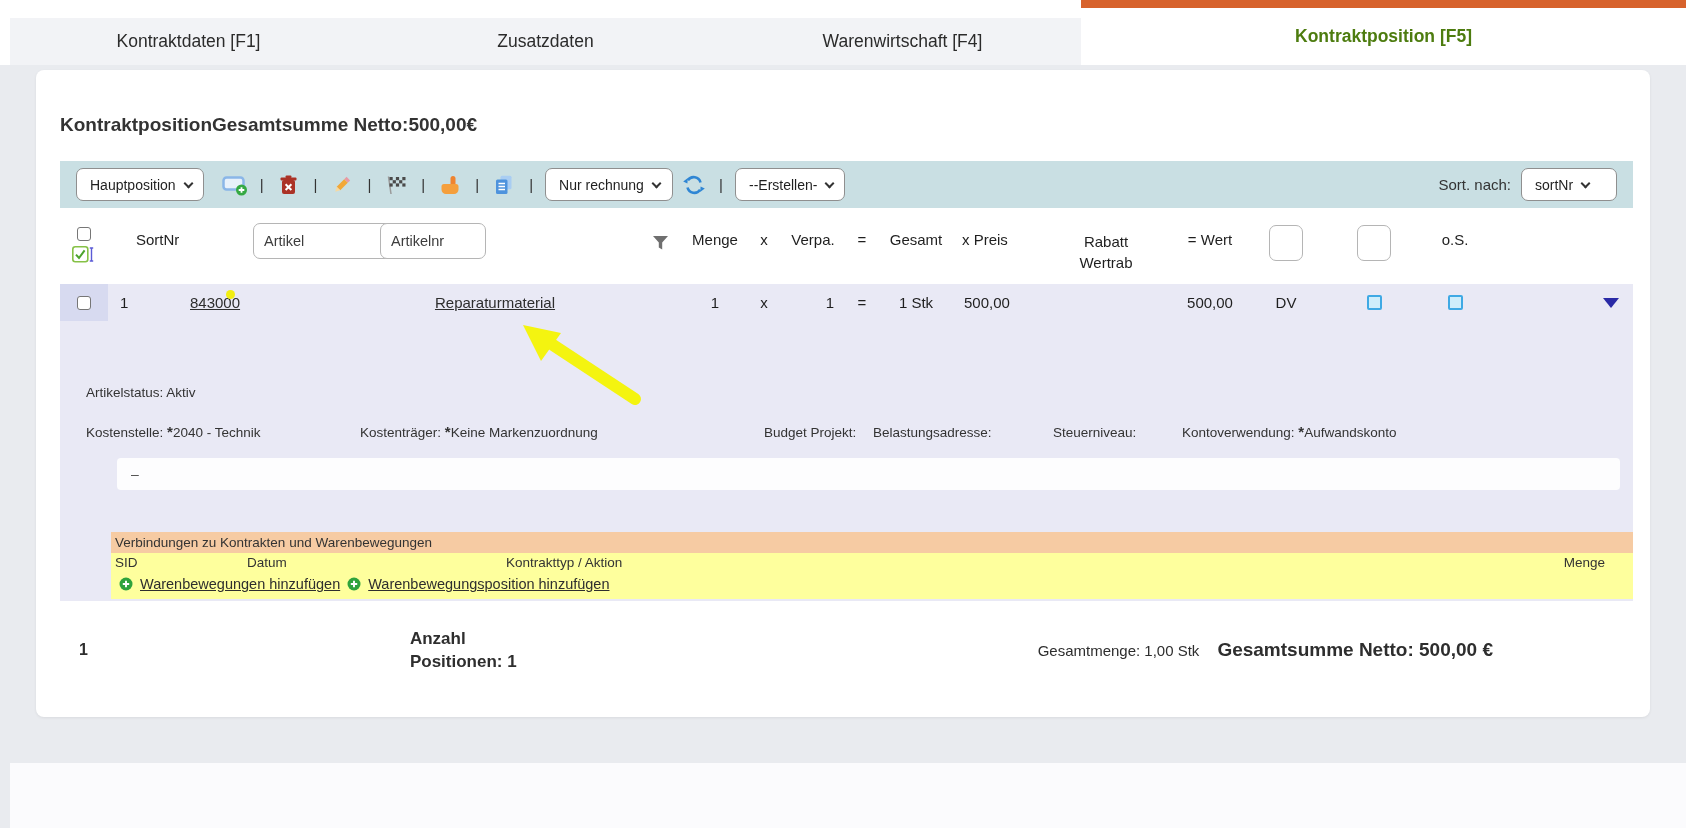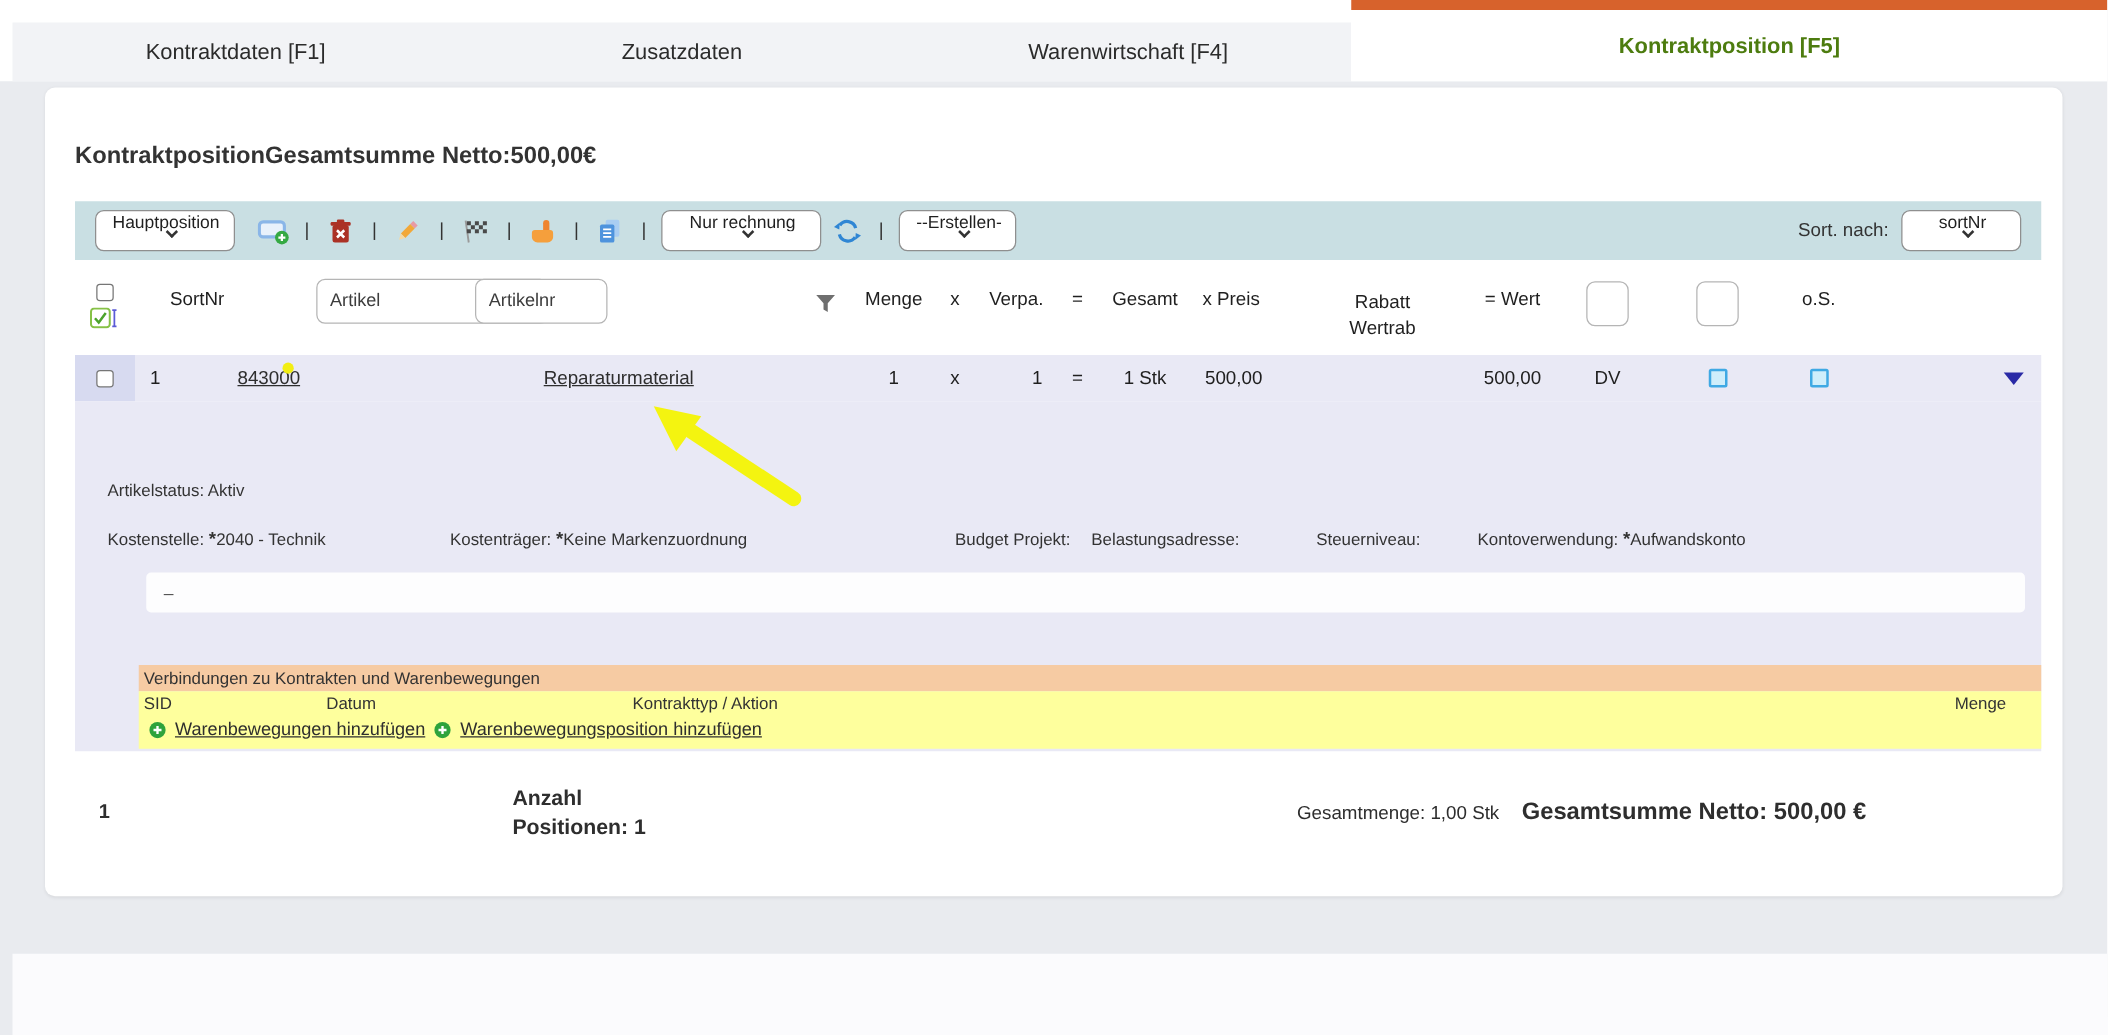--- a/index.html
+++ b/index.html
@@ -18,21 +18,21 @@
   
   .card{position:absolute;top:70px;left:36px;width:1614px;height:647px;background:#ffffff;
     border-radius:8px;padding:0 17px 0 24px;box-shadow:0 1px 3px rgba(0,0,0,.07);}
   .card-head{margin-top:40px;height:30px;display:flex;align-items:center;}
   .card-title{font-size:19px;font-weight:700;color:#333;}
   .total-head{font-size:19px;font-weight:700;color:#333;}
 
   
   .toolbar{margin-top:21px;height:47px;background:#c9dfe3;display:flex;align-items:center;padding:0 16px;}
   .sel{background:#fff;border:1px solid #8f8f8f;border-radius:7px;height:33px;display:inline-flex;
-    align-items:center;padding:0 11px 0 13px;font-size:14px;color:#1f1f1f;cursor:pointer;white-space:nowrap;flex-direction:column;}
+    align-items:center;padding:0 11px 0 13px;font-size:14px;color:#1f1f1f;cursor:pointer;white-space:nowrap;}
   .sel .sel-txt{overflow:hidden;white-space:nowrap;display:inline-block;}
   .chev{width:7px;height:7px;border-right:2px solid #333;border-bottom:2px solid #333;
     transform:rotate(45deg);margin:-3px 0 0 9px;flex:0 0 auto;}
   .tbsep{color:#333;font-size:15px;margin:0 12px;}
   .tbicon{display:inline-flex;align-items:center;justify-content:center;width:26px;height:26px;cursor:pointer;}
   .ml18{margin-left:18px;} .ml8{margin-left:8px;}
   .sort-wrap{margin-left:auto;display:flex;align-items:center;}
   .sort-label{font-size:15px;color:#333;margin-right:10px;}
 
   
@@ -71,21 +71,21 @@
   .fields{position:absolute;top:102px;left:0;width:100%;height:18px;}
   .field{position:absolute;white-space:nowrap;}
   .field b{font-size:15px;}
   .f0{left:26px;} .f1{left:300px;} .f2{left:704px;} .f3{left:813px;} .f4{left:993px;} .f5{left:1122px;}
   .note{position:absolute;top:137px;left:57px;width:1503px;height:32px;background:#fdfdfe;border-radius:4px;
     font-size:14px;color:#555;display:flex;align-items:center;padding-left:14px;cursor:text;}
   .conn-title{position:absolute;top:211px;left:51px;width:1522px;height:21px;background:#f6cba3;
     display:flex;align-items:center;padding-left:4px;font-size:13.5px;color:#333;}
   .conn-body{position:absolute;top:232px;left:51px;width:1522px;height:46px;background:#feff9d;}
   .conn-cols{position:relative;height:18px;padding-top:2px;font-size:13.5px;color:#333;}
-  .cc-sid{position:absolute;left:4px;} .cc-datum{position:absolute;left:150px;}
+  .cc-sid{position:absolute;left:4px;} .cc-datum{position:absolute;left:136px;}
   .cc-typ{position:absolute;left:395px;} .cc-menge{position:absolute;right:28px;}
   .conn-links{display:flex;align-items:center;padding-left:8px;height:26px;font-size:14.5px;gap:7px;}
 
   
   .summary{display:flex;align-items:center;margin-top:26px;}
   .sum-count{font-size:16px;font-weight:700;margin-left:19px;}
   .sum-anzahl{margin-left:322px;font-size:17px;font-weight:700;line-height:23px;}
   .sum-right{margin-left:auto;display:flex;align-items:center;}
   .sum-menge{font-size:15px;color:#2e2e2e;}
   .sum-total{font-size:19px;font-weight:700;margin:0 140px 0 18px;white-space:nowrap;}

